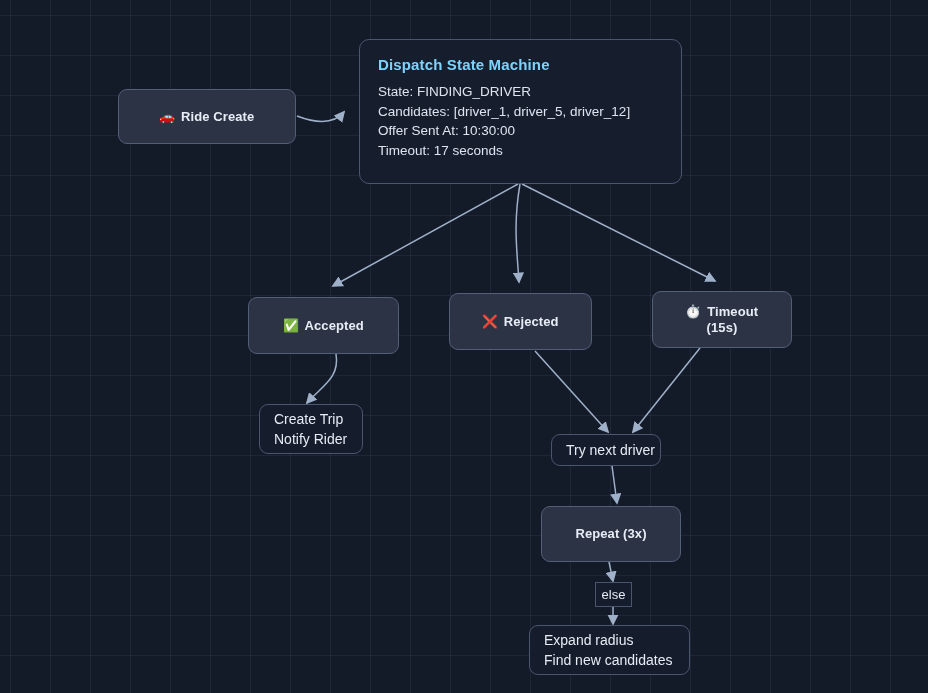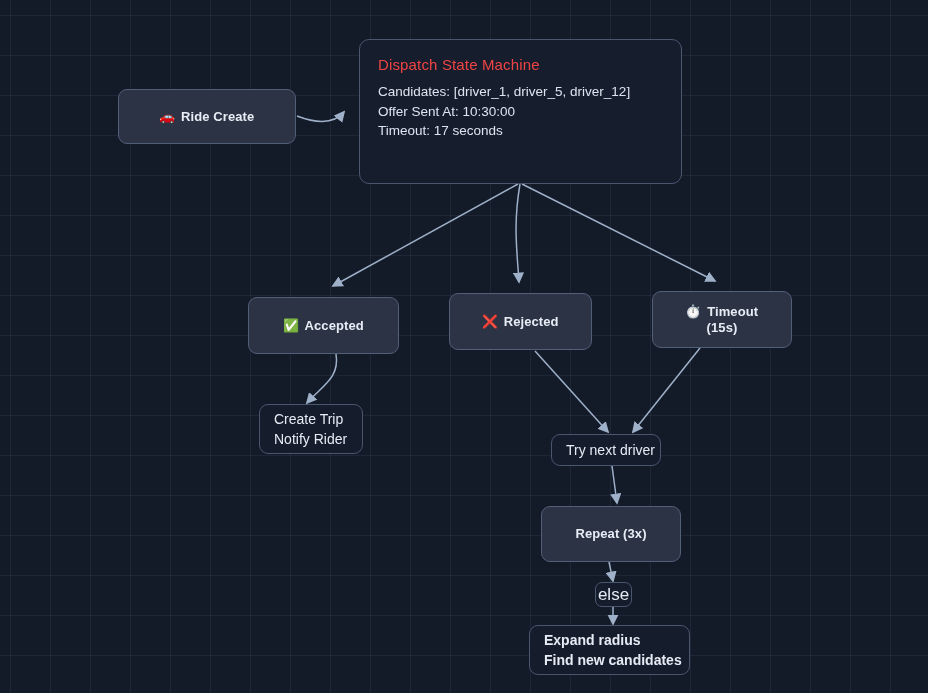--- a/index.html
+++ b/index.html
@@ -79,22 +79,22 @@
   .node.panel {
     background: #161d2d;
     border: 1px solid #4b5670;
     align-items: flex-start;
     padding: 16px 18px;
     justify-content: flex-start;
     border-radius: 10px;
   }
   .node.panel .panel-title {
     font-size: 15px;
-    font-weight: normal;
-    color: #ef4444;
+    font-weight: bold;
+    color: #7dd3fc;
     margin-bottom: 9px;
     letter-spacing: 0.15px;
   }
   .node.panel .panel-line {
     font-size: 13.5px;
     line-height: 19.5px;
     color: #dde4ef;
     white-space: nowrap;
   }
 
@@ -108,23 +108,23 @@
     display: flex;
     align-items: center;
     justify-content: center;
   }
 
   .badge {
     position: absolute;
     box-sizing: border-box;
     background: #151c2b;
     border: 1px solid #4a5670;
-    border-radius: 7px;
+    border-radius: 0;
     color: #e6ebf4;
-    font-size: 17px;
+    font-size: 13px;
     line-height: 1;
     display: flex;
     align-items: center;
     justify-content: center;
   }
 
   .multi {
     display: flex;
     flex-direction: column;
     align-items: center;
@@ -168,20 +168,21 @@
 
   <div class="node filled" style="left:118px; top:89px; width:178px; height:55px;">
     <div class="node-title row-center">
       <span class="emoji">🚗</span>
       <span>Ride Create</span>
     </div>
   </div>
 
   <div class="node panel" style="left:359px; top:39px; width:323px; height:145px;">
     <div class="panel-title">Dispatch State Machine</div>
+    <div class="panel-line">State: FINDING_DRIVER</div>
     <div class="panel-line">Candidates: [driver_1, driver_5, driver_12]</div>
     <div class="panel-line">Offer Sent At: 10:30:00</div>
     <div class="panel-line">Timeout: 17 seconds</div>
   </div>
 
   <div class="node filled" style="left:248px; top:297px; width:151px; height:57px;">
     <div class="node-title row-center">
       <span class="emoji">✅</span>
       <span>Accepted</span>
     </div>
@@ -214,18 +215,18 @@
   </div>
 
   <div class="node filled" style="left:541px; top:506px; width:140px; height:56px;">
     <div class="node-title">Repeat (3x)</div>
   </div>
 
   <div class="badge" style="left:595px; top:582px; width:37px; height:25px;">
     <span>else</span>
   </div>
 
-  <div class="node outline" style="left:529px; top:625px; width:161px; height:50px;font-weight:bold;">
+  <div class="node outline" style="left:529px; top:625px; width:161px; height:50px;">
     <div class="line">Expand radius</div>
     <div class="line">Find new candidates</div>
   </div>
 
 </div>
 
 </body></html>

